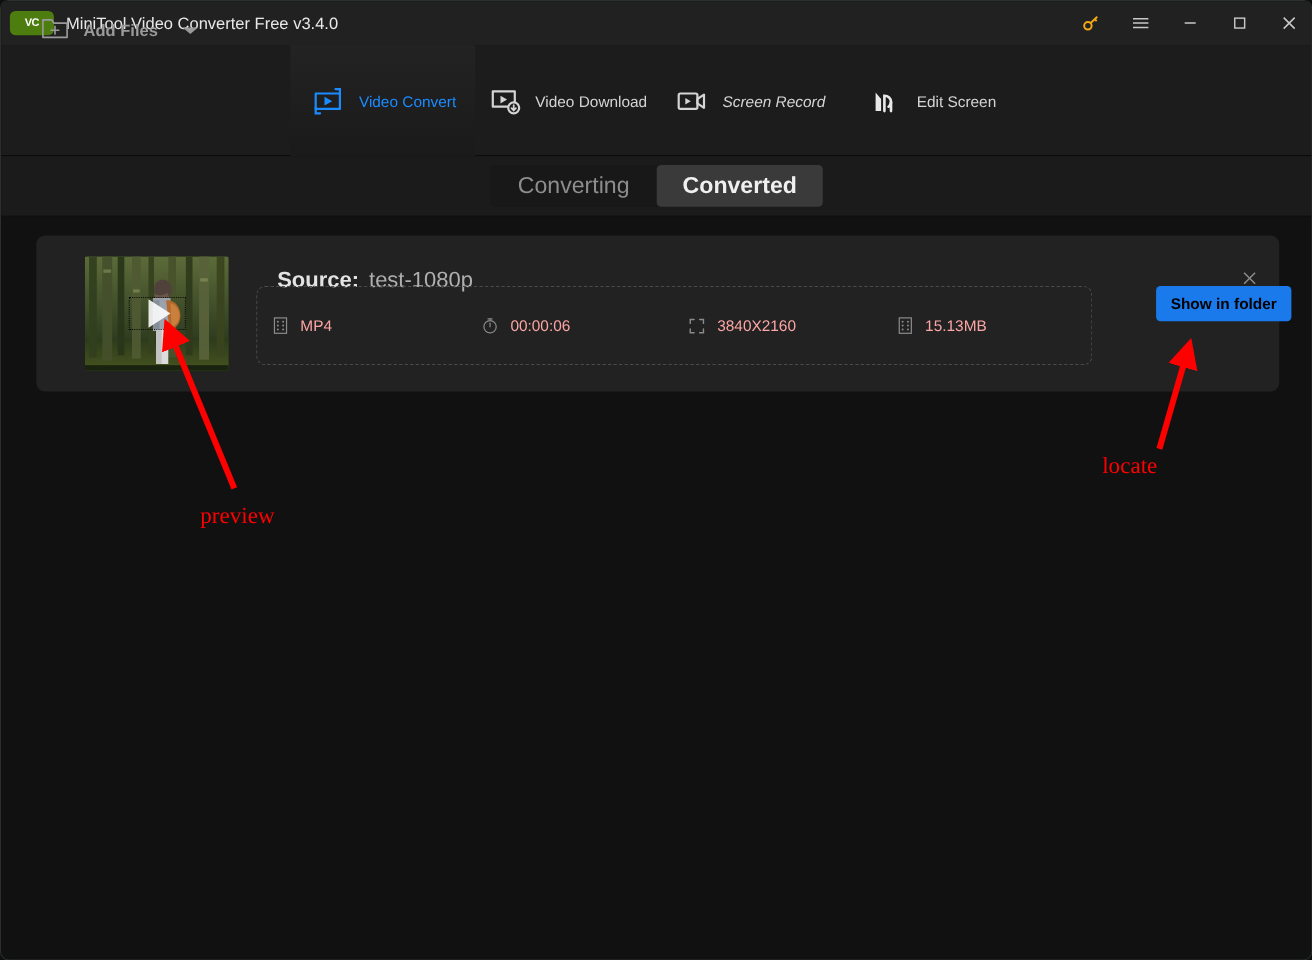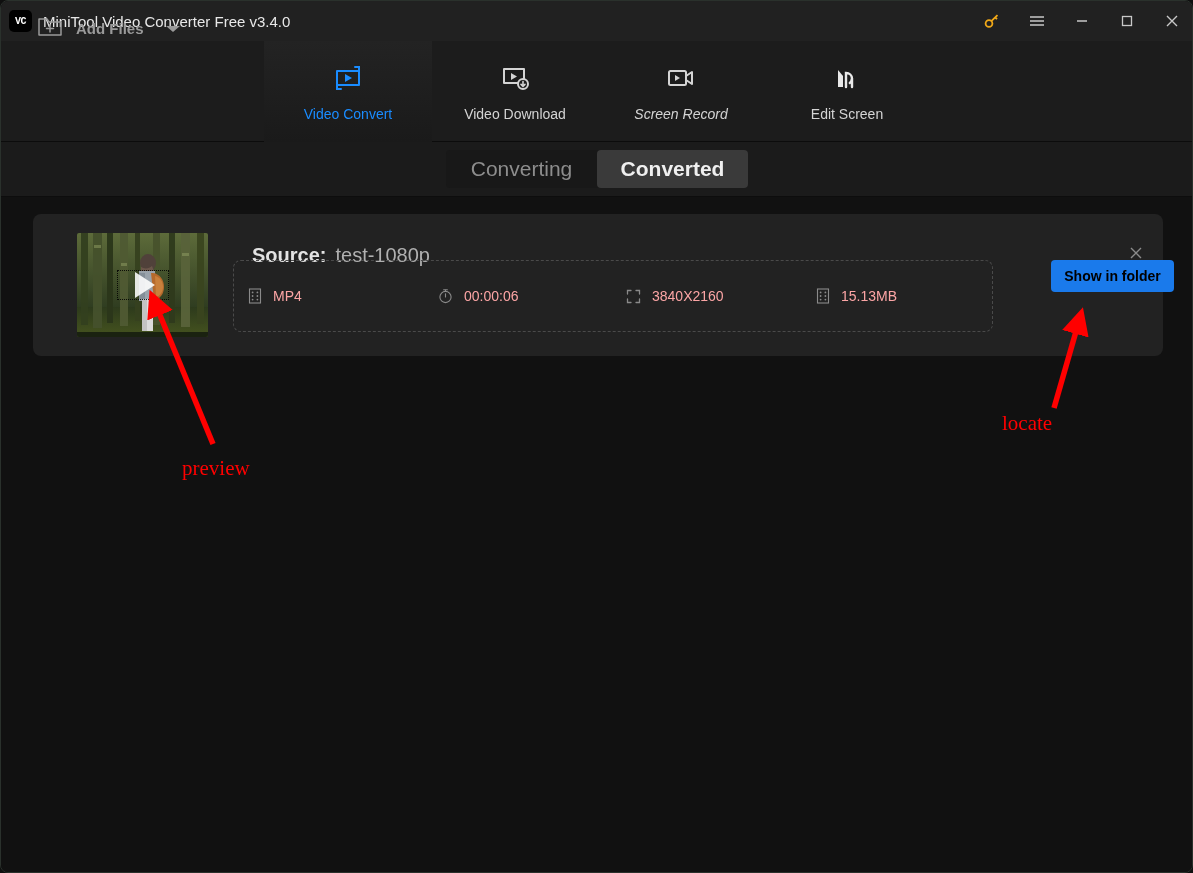--- a/index.html
+++ b/index.html
@@ -19,26 +19,25 @@
   }
 
   
   .titlebar {
     position: absolute; top: 0; left: 0;
     width: 1193px; height: 40px;
     background: #212121;
     display: flex; align-items: center;
   }
   .logo {
-    width: 23px; height: 22px; margin-left: 8px;
-    background: #000000; border-radius: 5px;
+    width: 40px; height: 22px; margin-left: 8px;
+    background: #4d7c0f; border-radius: 5px;
     display: flex; align-items: center; justify-content: center;
     color: #fff; font-size: 10px; font-weight: bold;
     letter-spacing: -0.5px;
-    font-family: Liberation Mono, monospace;
   }
   .app-title {
     margin-left: 11px;
     color: #e8e8e8; font-size: 15px;
   }
   .winctl {
     position: absolute; right: 0; top: 0; height: 40px;
     display: flex; align-items: center;
   }
   .winbtn {
@@ -50,21 +49,21 @@
 
   
   .tabbar {
     position: absolute; top: 40px; left: 0;
     width: 1193px; height: 101px;
     background: #1c1c1c;
     border-bottom: 1px solid #0c0c0c;
   }
   .tab {
     position: absolute; top: 0; height: 101px; width: 168px;
-    display: flex; flex-direction: column; align-items: center;
+    display: flex; flex-direction: row; align-items: center;
     justify-content: center; gap: 11px;
     color: #d4d4d4; font-size: 14px;
   }
   .tab .ticon { height: 34px; display:flex; align-items:center; }
   .tab.active {
     background: linear-gradient(180deg, #232323 0%, #1a1a1a 100%);
     color: #1a8cff;
   }
   #tab-0 { left: 263px; }
   #tab-1 { left: 430px; }

